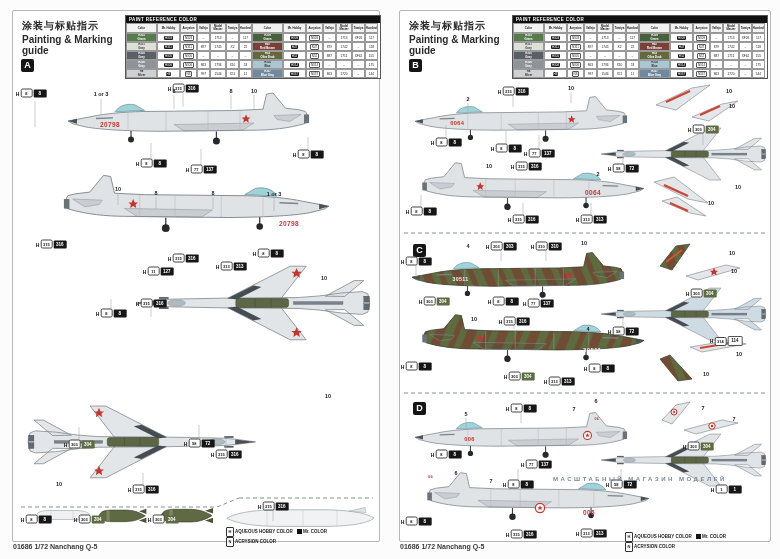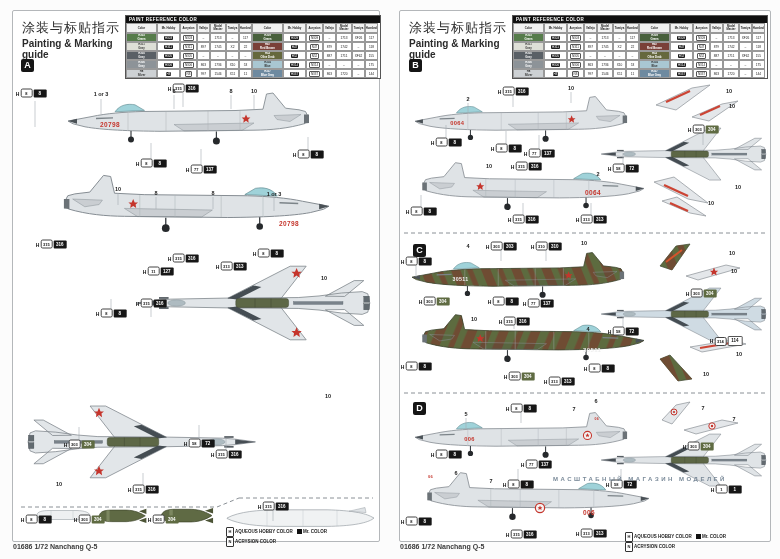--- a/index.html
+++ b/index.html
@@ -3,21 +3,21 @@
 <meta charset="utf-8">
 <style>
   html,body{margin:0;padding:0;}
   body{font-family:"Liberation Sans",sans-serif;}
   #stage{position:relative;width:780px;height:559px;background:#fcfcfc;overflow:hidden;}
   .page{position:absolute;top:10px;height:530px;background:#fff;border:1px solid #b4b7ba;border-radius:2px;}
   #page-left{left:12px;width:366px;}
   #page-right{left:399px;width:370px;}
   .art{position:absolute;left:0;top:0;z-index:1;}
   .phead{position:absolute;left:9px;top:8px;width:110px;z-index:2;color:#2b2b2b;}
-  .phead .cn{font-size:13px;font-weight:normal;letter-spacing:1px;}
+  .phead .cn{font-size:10px;font-weight:bold;letter-spacing:1px;}
   .phead .en{font-size:10px;font-weight:bold;margin-top:1px;}
   .secletter{position:absolute;width:13px;height:13px;background:#151515;color:#fff;
     font-size:9px;line-height:13px;font-weight:bold;text-align:center;border-radius:2px;z-index:4;}
   .ptable{position:absolute;left:112px;top:4px;width:254px;border:1px solid #555;background:#fff;z-index:3;}
   .pt-title{background:#101010;color:#fff;font-size:4.5px;font-weight:bold;line-height:7px;padding-left:3px;letter-spacing:.4px;}
   .pt-groups{display:flex;}
   .pt-grid{display:grid;grid-template-columns:31px 23px 17px 13px 16px 13px 13px;}
   .ptc{border:0.5px solid #999;font-size:3.2px;min-height:7px;display:flex;align-items:center;justify-content:center;
     text-align:center;overflow:hidden;color:#222;}
   .pth{font-size:2.8px;line-height:3px;font-weight:bold;background:#f2f2f2;min-height:8px;}

